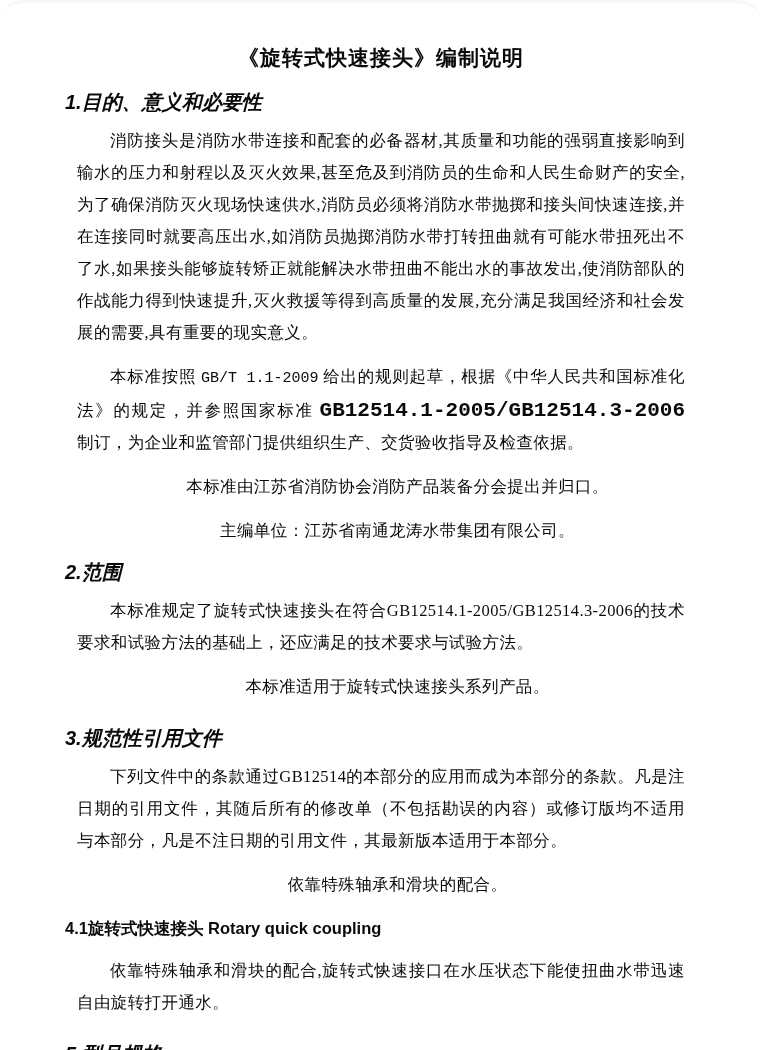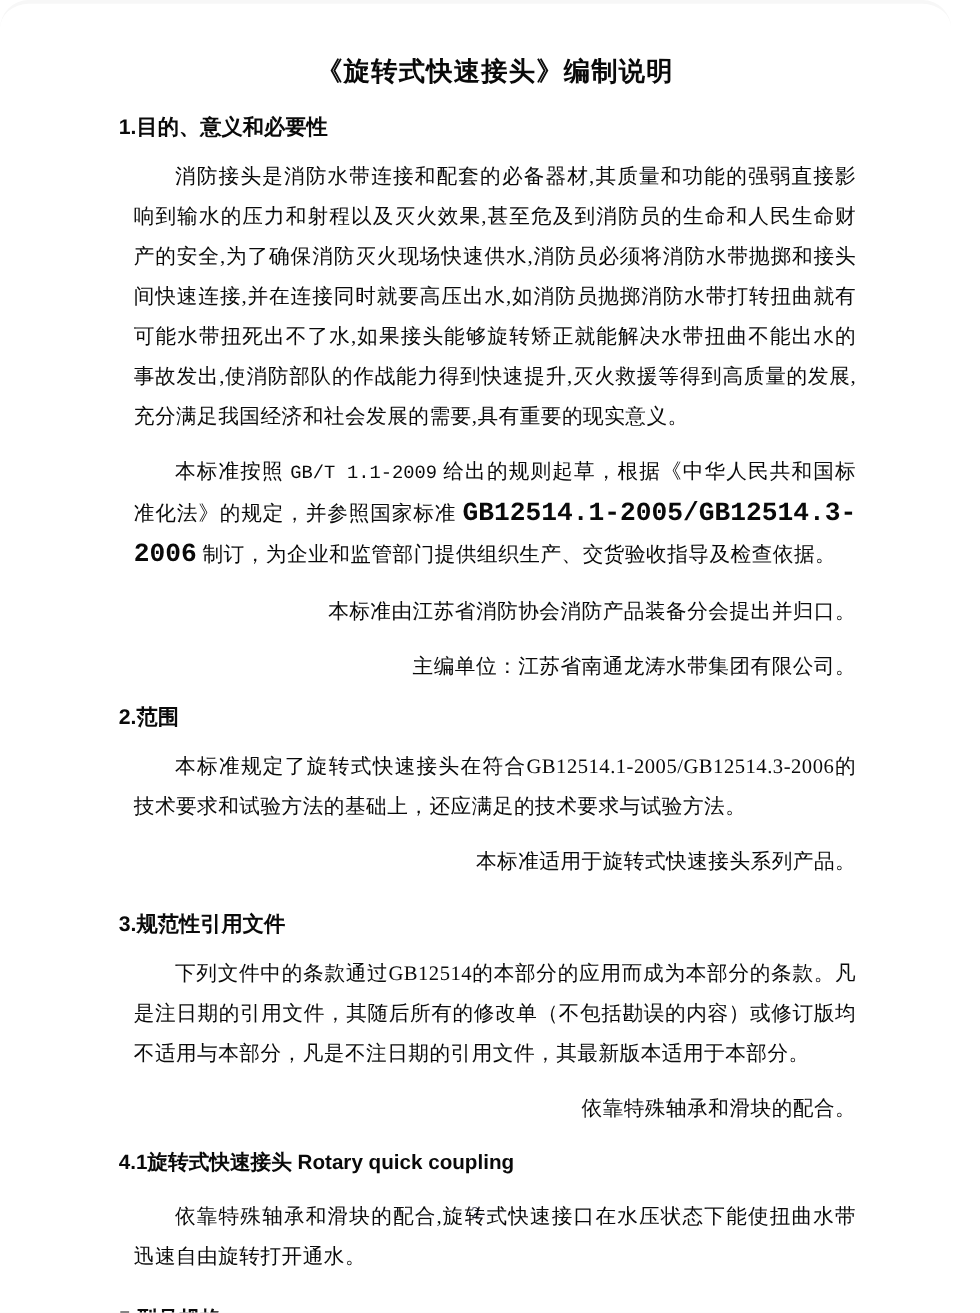--- a/index.html
+++ b/index.html
@@ -12,58 +12,59 @@
     height: 1050px;
     position: relative;
     overflow: hidden;
     font-family: "Liberation Serif", "DejaVu Serif", serif;
     color: #0a0a0a;
   }
   .page {
     box-sizing: border-box;
     width: 761px;
     height: 1050px;
-    padding: 40px 64px 0 95px;
+    padding: 40px 64px 0 65px;
     border-top: 3px solid #f7f7f7;
     position: relative;
     border-radius: 23px;
   }
   .doc-title {
     margin: 0;
     text-align: center;
     font-family: "Liberation Sans", "DejaVu Sans", sans-serif;
     font-weight: bold;
     font-size: 21px;
     line-height: 30px;
     letter-spacing: 1px;
   }
   .sec-heading {
     margin: 14px 0 8px 0;
     font-family: "Liberation Sans", "DejaVu Sans", sans-serif;
     font-weight: bold;
-    font-size: 17px;
+    font-size: 20px;
     line-height: 22px;
+    font-style: italic;
   }
   .sec-heading.gap-before { margin-top: 24px; }
   .sub-heading {
     margin: 2px 0 0 0;
     font-family: "Liberation Sans", "DejaVu Sans", sans-serif;
     font-weight: bold;
     font-size: 16.5px;
     line-height: 30px;
   }
   p.body-par {
     margin: 12px;
     font-size: 16.5px;
     line-height: 32px;
     text-align: justify;
     text-indent: 2em;
     letter-spacing: 0.4px;
   }
-  p.body-par.no-justify { text-align: right; }
+  p.body-par.no-justify { text-align: center; }
   .code {
     font-family: Liberation Mono, monospace;
     font-size: 15px;
     letter-spacing: 0;
   }
   .gb-bold {
     font-family: Liberation Mono, monospace;
     font-weight: bold;
     font-size: 21px;
     letter-spacing: 0;

